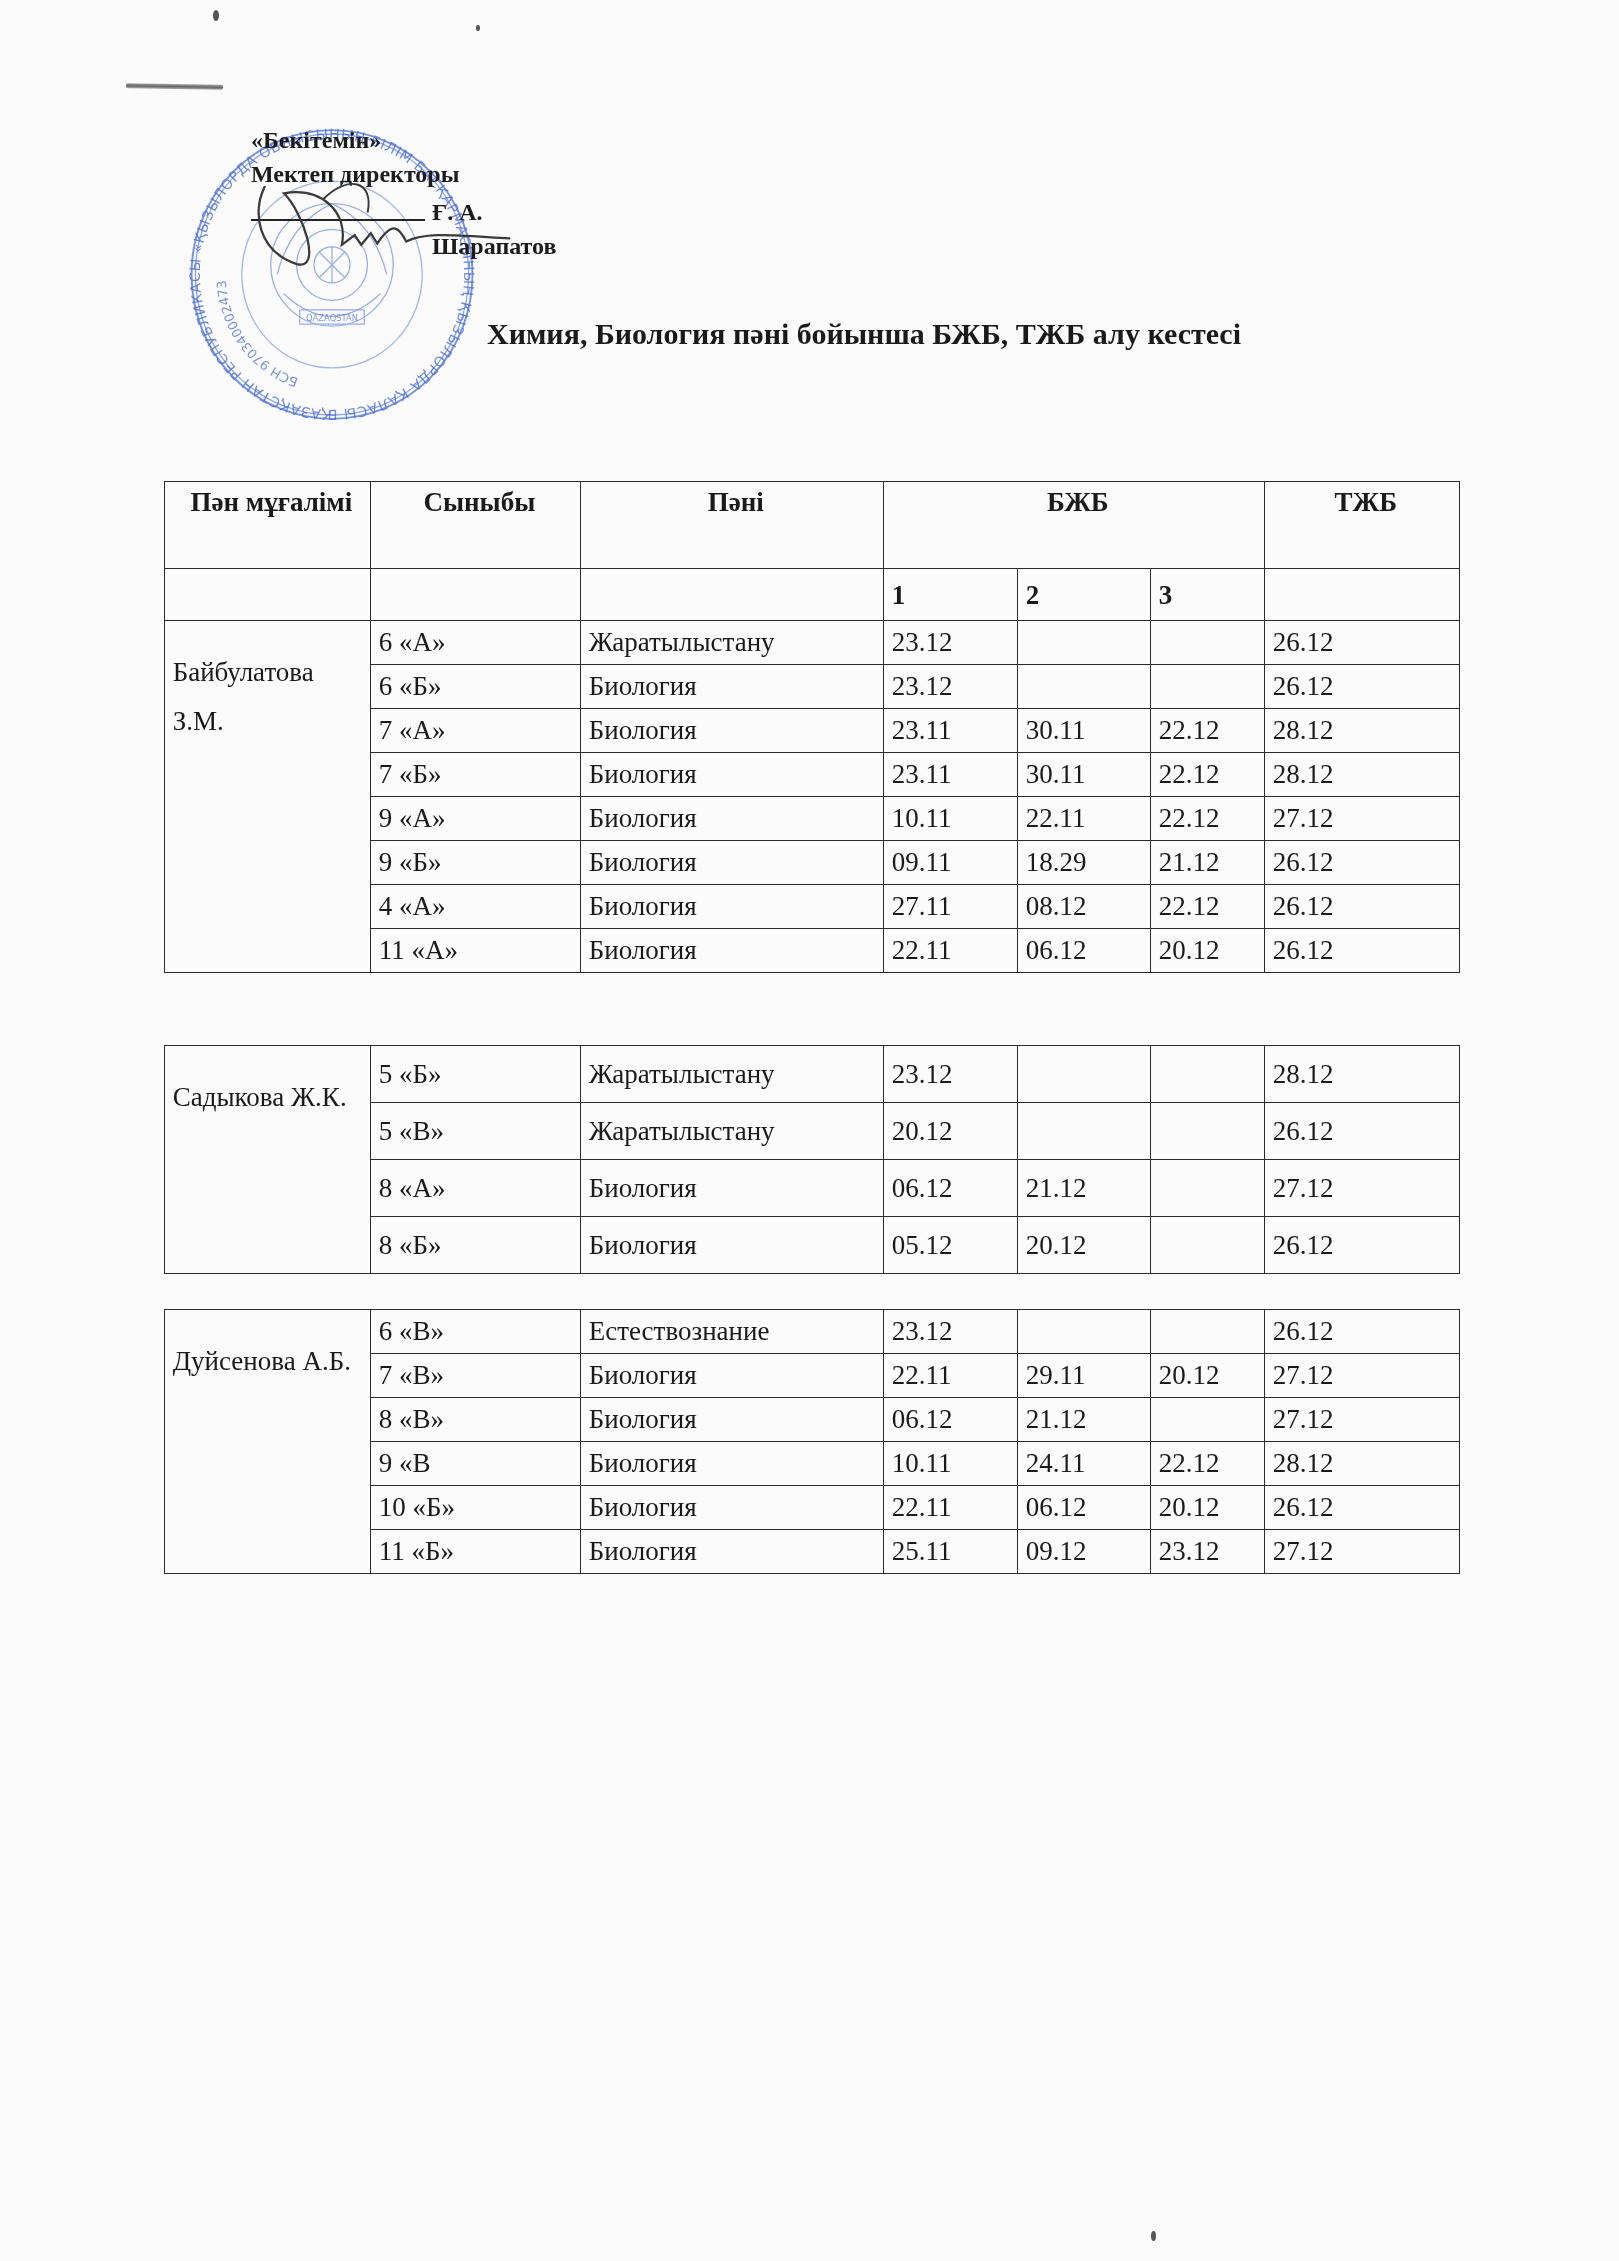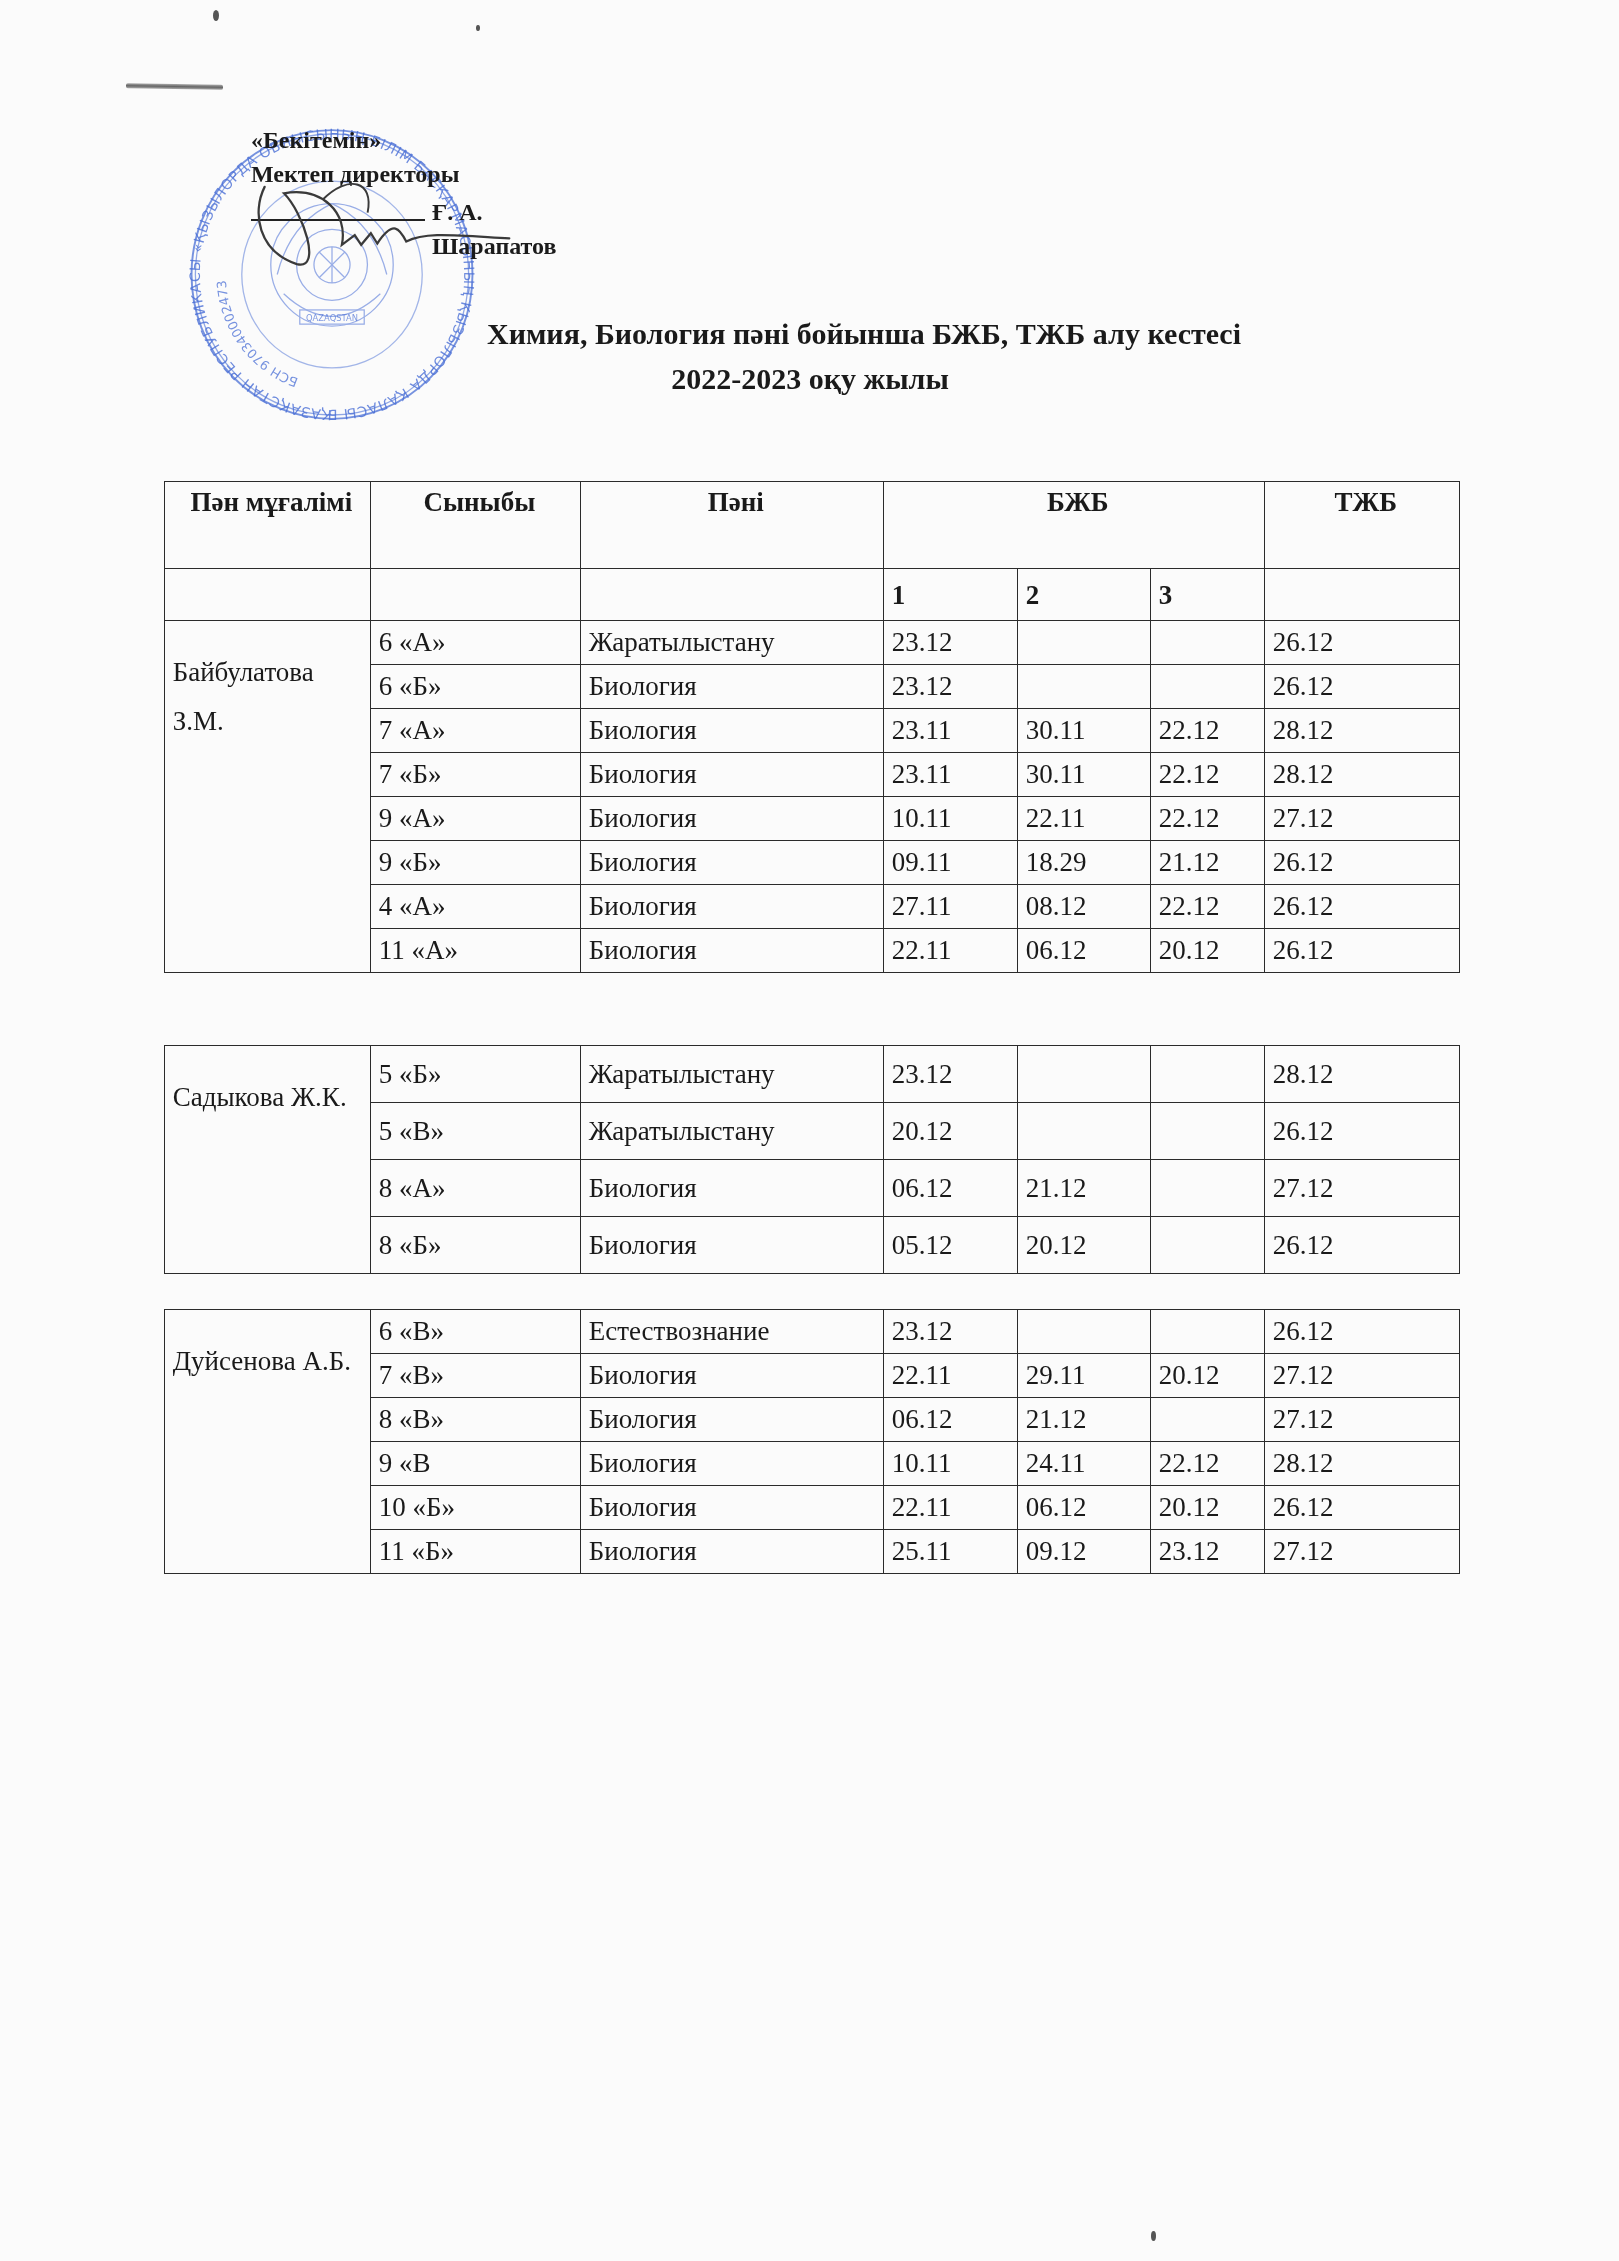--- a/index.html
+++ b/index.html
@@ -91,21 +91,20 @@
     <div class="sign-name">Ғ. А. Шарапатов</div>
   </div>
 </div>
 <svg class="signature" viewBox="0 0 420 160">
   <path d="M 30 20 C 10 60, 20 120, 80 140 C 120 150, 90 60, 60 30 C 120 20, 160 60, 150 110 L 170 95 L 180 110 L 195 92 L 205 108 C 230 70, 240 85, 250 105 C 280 90, 320 95, 410 100" fill="none" stroke="#3a3a3a" stroke-width="3.5" stroke-linecap="round"></path>
   <path d="M 120 40 C 160 0, 200 10, 190 60" fill="none" stroke="#3a3a3a" stroke-width="3"></path>
 </svg>
 
 <div class="title-block">
   <div class="t1">Химия, Биология  пәні бойынша БЖБ, ТЖБ алу кестесі</div>
-  <div>2022-2023 оқу жылы</div>
 </div>
 
 <table class="sched" id="tbl1">
   <colgroup>
     <col class="col-teacher">
       <col class="col-class">
       <col class="col-subject">
     <col class="col-b1">
       <col class="col-b2">
       <col class="col-b3">

